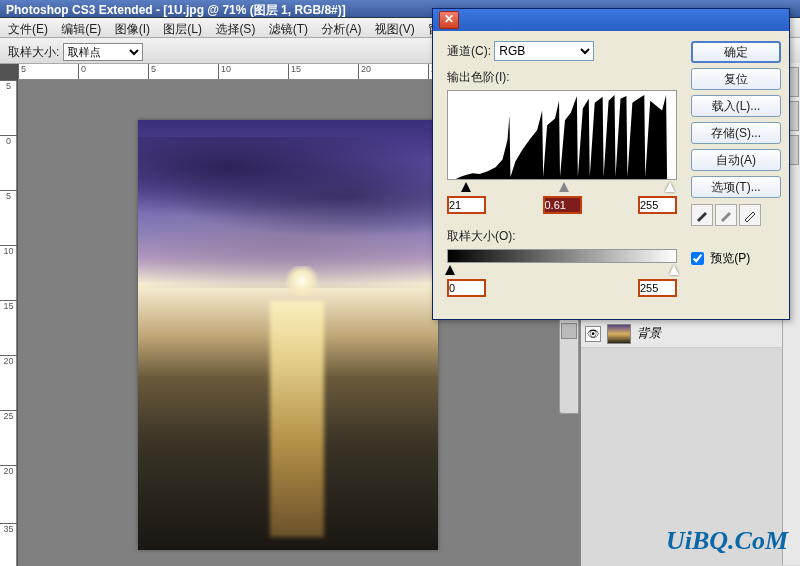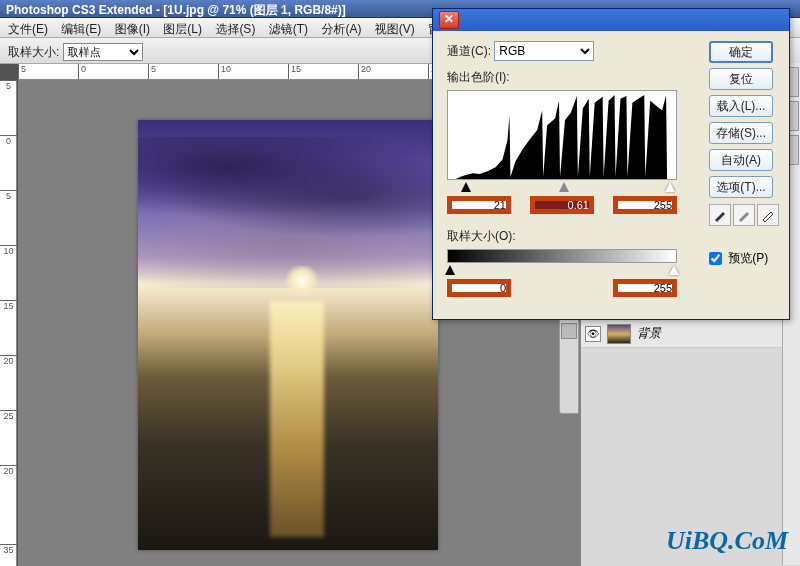--- a/index.html
+++ b/index.html
@@ -33,38 +33,38 @@
 .eye{width:16px;height:16px;border:1px solid #888;margin-right:6px;display:flex;align-items:center;justify-content:center;font-size:10px;background:#fff}
 .thumb{width:24px;height:20px;border:1px solid #888;margin-right:6px;background:linear-gradient(#5a4a8a,#dab060,#2a2416)}
 .fxexp{width:14px;text-align:center;color:#555}
 .lock{margin-left:auto;color:#777}
 .watermark{position:absolute;right:12px;bottom:10px;font-size:26px;font-style:italic;font-weight:bold;color:#0a68a8;font-family:Georgia,serif}
 
 .dialog{position:absolute;top:8px;left:432px;width:358px;background:#ece9d8;border:1px solid #0a246a;box-shadow:2px 2px 6px rgba(0,0,0,.3)}
 .dlg-title{height:22px;background:linear-gradient(#3b77dd,#2760c8);color:#fff;font-weight:bold;padding:3px 6px;display:flex;align-items:center}
 .dlg-title .t{flex:1}
 .dlg-close{width:20px;height:18px;background:linear-gradient(#f08070,#d04020);border:1px solid #a02010;color:#fff;text-align:center;line-height:15px;font-weight:bold;border-radius:2px;cursor:pointer}
-.dlg-body{padding:10px 4px 14px 14px;display:flex}
+.dlg-body{padding:10px 22px 14px 14px;display:flex}
 .dlg-left{flex:1}
 .dlg-right{width:76px;margin-left:8px}
 .row{margin-bottom:8px}
 .lbl{display:inline-block;color:#222}
 .sel{width:100px;height:20px;border:1px solid #7b9ebd;background:#fff}
 .histo{width:230px;height:90px;border:1px solid #999;background:#fff;position:relative;margin-top:4px;overflow:hidden}
 .histo svg{width:100%;height:100%}
 .slider-track{width:230px;height:12px;position:relative;margin-top:2px}
 .tri{position:absolute;width:0;height:0;border-left:5px solid transparent;border-right:5px solid transparent;cursor:pointer}
 .tri.black{border-bottom:10px solid #000;left:14px}
 .tri.gray{border-bottom:10px solid #888;left:112px}
 .tri.white{border-bottom:10px solid #fff;left:218px;filter:drop-shadow(0 0 1px #666)}
 .ioboxes{width:230px;display:flex;justify-content:space-between;margin-top:2px}
-.numin{width:64px;height:18px;border:5px solid #c2410c;text-align:right;font-size:11px}
+.numin{width:39px;height:18px;border:2px solid #c2410c;text-align:left;font-size:11px}
 .numin.sel-blue{background:#7f1d1d;color:#fff}
 .grad{width:230px;height:14px;background:linear-gradient(to right,#000,#fff);border:1px solid #999;margin-top:4px}
-.btn{display:block;width:64px;height:22px;background:linear-gradient(#fdfdfd,#e6eef8);border:1px solid #7b9ebd;border-radius:3px;margin-bottom:5px;text-align:center;line-height:20px;cursor:pointer;color:#222}
+.btn{display:block;width:90px;height:22px;background:linear-gradient(#fdfdfd,#e6eef8);border:1px solid #7b9ebd;border-radius:3px;margin-bottom:5px;text-align:center;line-height:20px;cursor:pointer;color:#222}
 .btn.def{border:2px solid #4a7dce;line-height:18px}
 .droppers{margin-top:6px;display:flex;gap:2px}
 .drp{width:22px;height:22px;border:1px solid #aaa;background:#f4f4f4;display:flex;align-items:center;justify-content:center;cursor:pointer}
 .chk{margin-top:24px}
 .chk input{vertical-align:middle;margin-right:3px}
 .tab-strip{position:absolute;top:-1px;right:0;width:18px;height:100%;background:#e8e8e8;border-left:1px solid #aaa}
 .tab-handle{width:14px;height:30px;background:#d0d0d0;margin:4px auto;border:1px solid #999}
 </style>
 </head>
 <body>
@@ -104,21 +104,21 @@
 </div>
 <div class="vruler">
   <div class="tick" style="top:0px">5</div>
   <div class="tick" style="top:55px">0</div>
   <div class="tick" style="top:110px">5</div>
   <div class="tick" style="top:165px">10</div>
   <div class="tick" style="top:220px">15</div>
   <div class="tick" style="top:275px">20</div>
   <div class="tick" style="top:330px">25</div>
   <div class="tick" style="top:385px">20</div>
-  <div class="tick" style="top:464px">35</div>
+  <div class="tick" style="top:443px">35</div>
 </div>
 
 <div class="canvas-area">
   <div class="doc">
     <div class="sunset">
       <div class="clouds"></div>
       <div class="sun"></div>
       <div class="reflect"></div>
     </div>
   </div>

